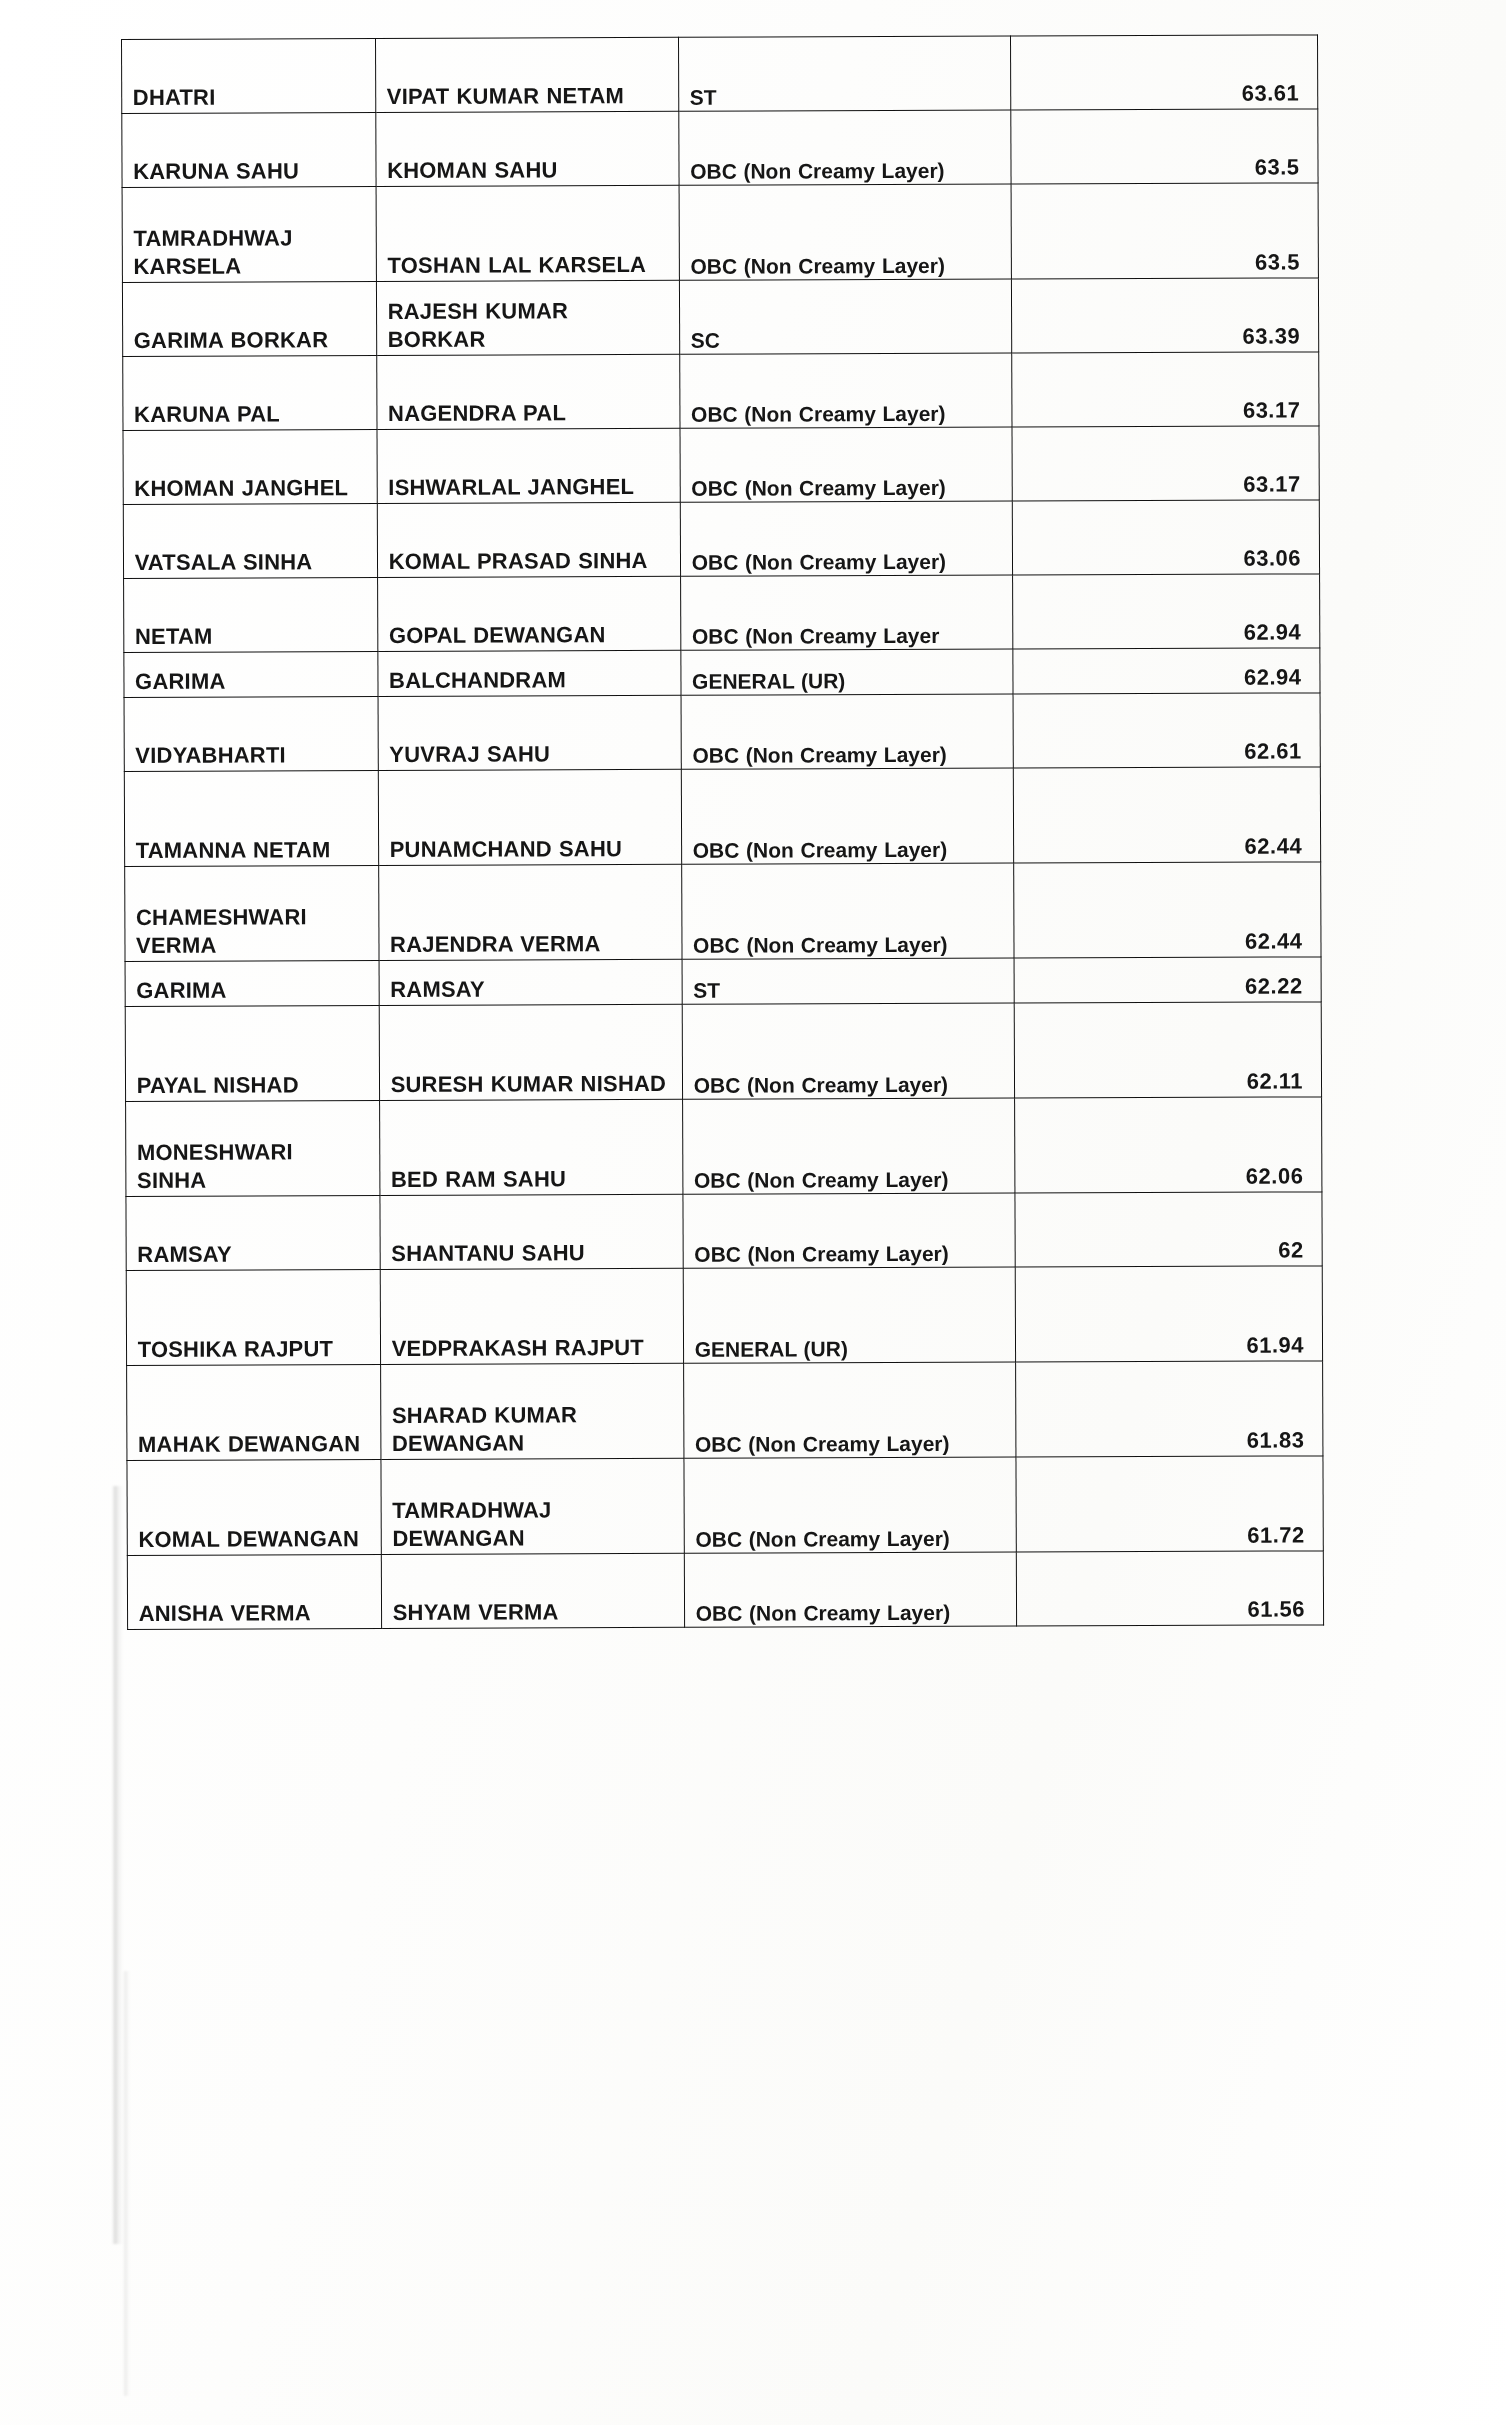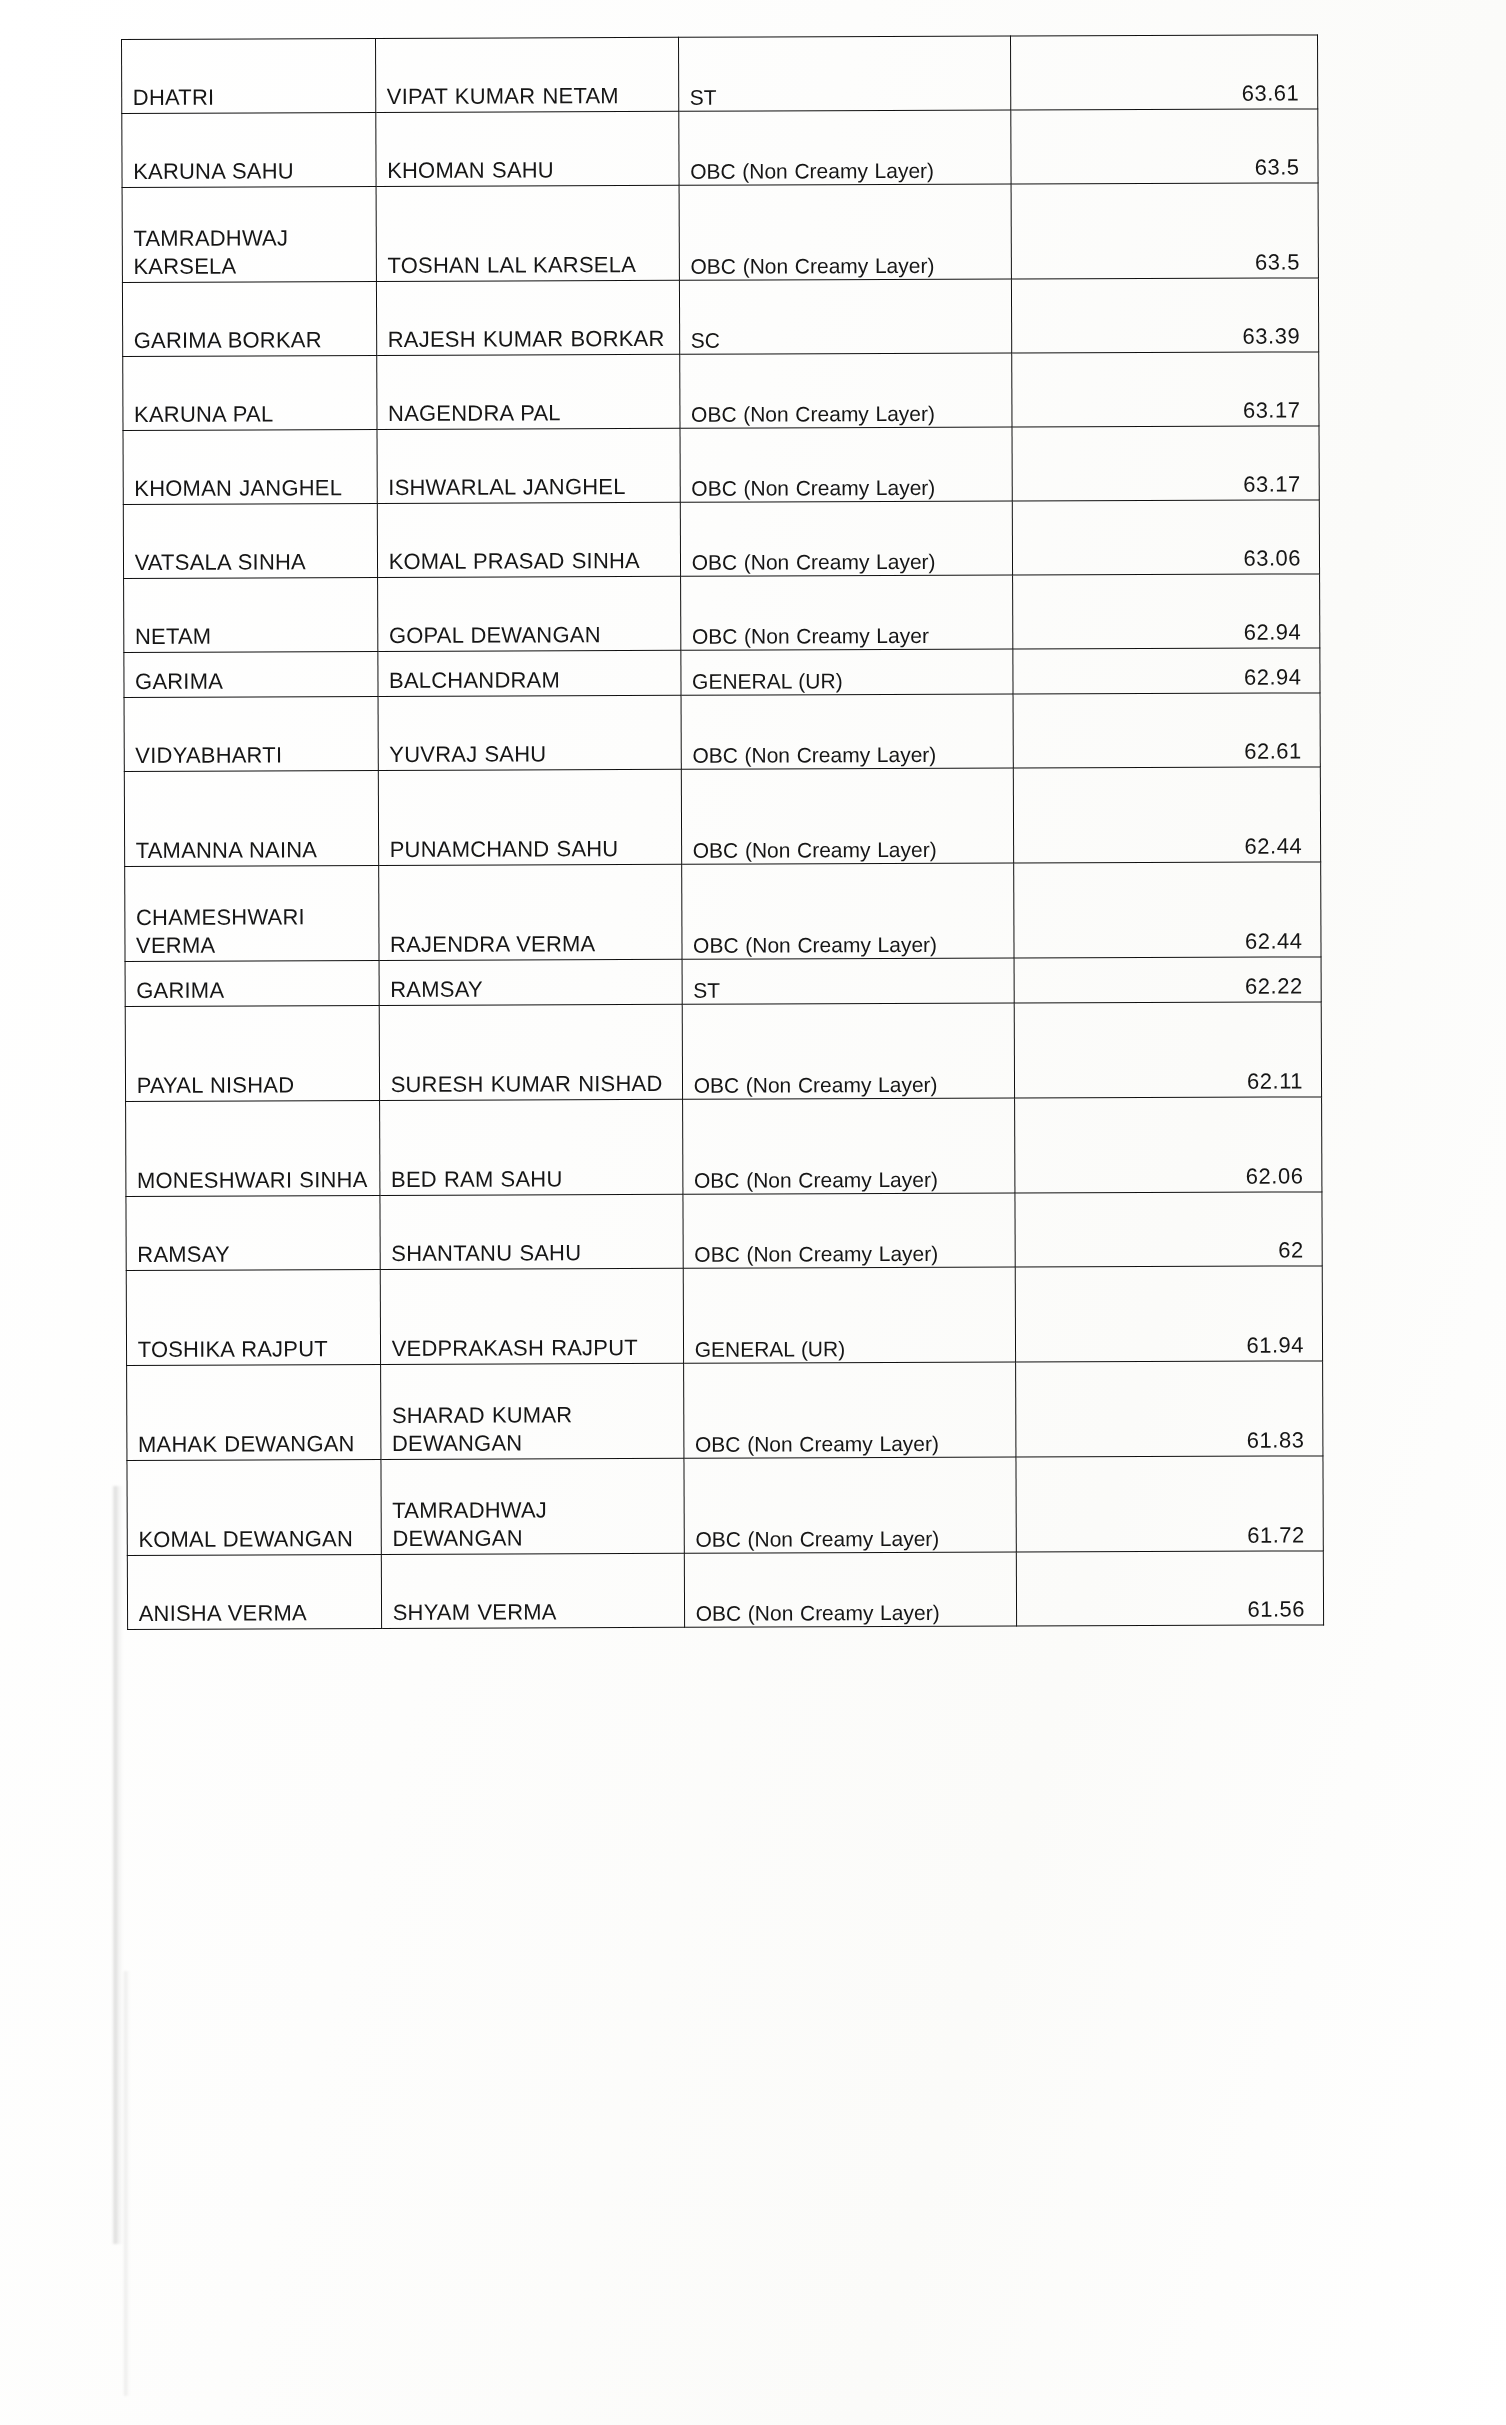--- a/index.html
+++ b/index.html
@@ -14,20 +14,21 @@
     position: relative;
     overflow: hidden;
   }
 
   
   #scan-page {
     position: absolute;
     inset: 0;
     background:
       linear-gradient(105deg, #ffffff 0%, #fdfdfc 40%, #fbfbf9 70%, #ffffff 100%);
+    font-weight: bold;
   }
 
   
   .scan-smudge {
     position: absolute;
     left: 112px;
     top: 1486px;
     width: 10.6px;
     height: 758px;
     background: linear-gradient(to right,
@@ -171,21 +172,21 @@
           <td class="cell-category wrap">GENERAL (UR)</td>
           <td class="cell-score nowrap">62.94</td>
         </tr>
         <tr class="r-tall">
           <td class="wrap">VIDYABHARTI</td>
           <td class="wrap">YUVRAJ SAHU</td>
           <td class="cell-category wrap">OBC (Non Creamy Layer)</td>
           <td class="cell-score nowrap">62.61</td>
         </tr>
         <tr class="r-xtall">
-          <td class="wrap">TAMANNA NAINA</td>
+          <td class="wrap">TAMANNA NETAM</td>
           <td class="wrap">PUNAMCHAND SAHU</td>
           <td class="cell-category wrap">OBC (Non Creamy Layer)</td>
           <td class="cell-score nowrap">62.44</td>
         </tr>
         <tr class="r-xtall">
           <td class="wrap">CHAMESHWARI VERMA</td>
           <td class="wrap">RAJENDRA VERMA</td>
           <td class="cell-category wrap">OBC (Non Creamy Layer)</td>
           <td class="cell-score nowrap">62.44</td>
         </tr>

